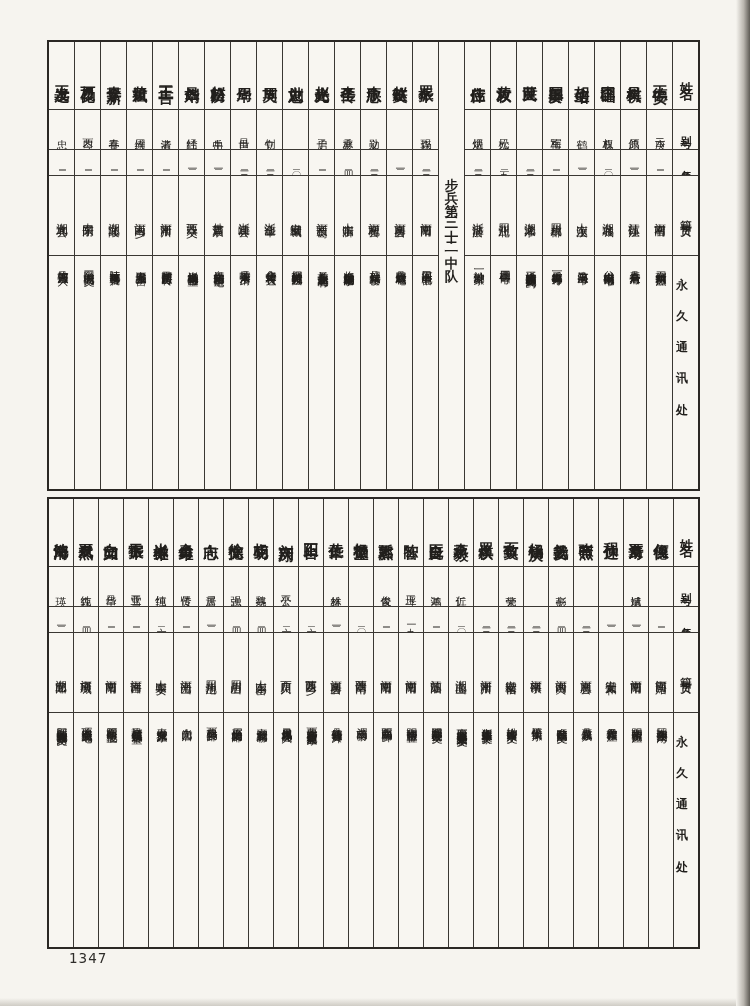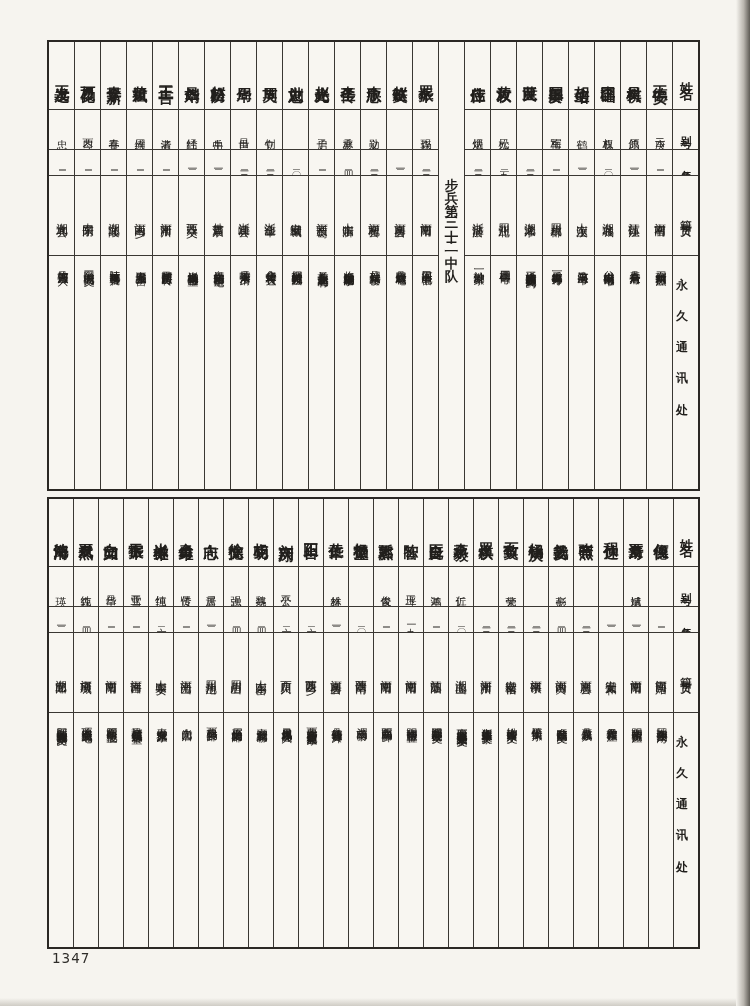--- a/index.html
+++ b/index.html
@@ -53,21 +53,21 @@
     font-size:12px;letter-spacing:2.6em;line-height:22px;
     padding-top:12px;text-align:start;
   }
   .col.title-col{justify-content:stretch;}
   .cell.title-cell{
     height:100%;border-bottom:none;
     font-size:13.5px;font-weight:600;letter-spacing:13px;
     text-align:start;padding-top:125px;line-height:25px;
   }
   .page-number{
-    position:absolute;left:52px;top:950px;
+    position:absolute;left:69px;top:950px;
     font-family:"DejaVu Sans", sans-serif;
     font-size:13.5px;color:#2e2c29;letter-spacing:1px;
   }
 </style>
 </head>
 <body>
 
 <div class="paper">
   <div class="roster top">
       <div class="col header-col">

